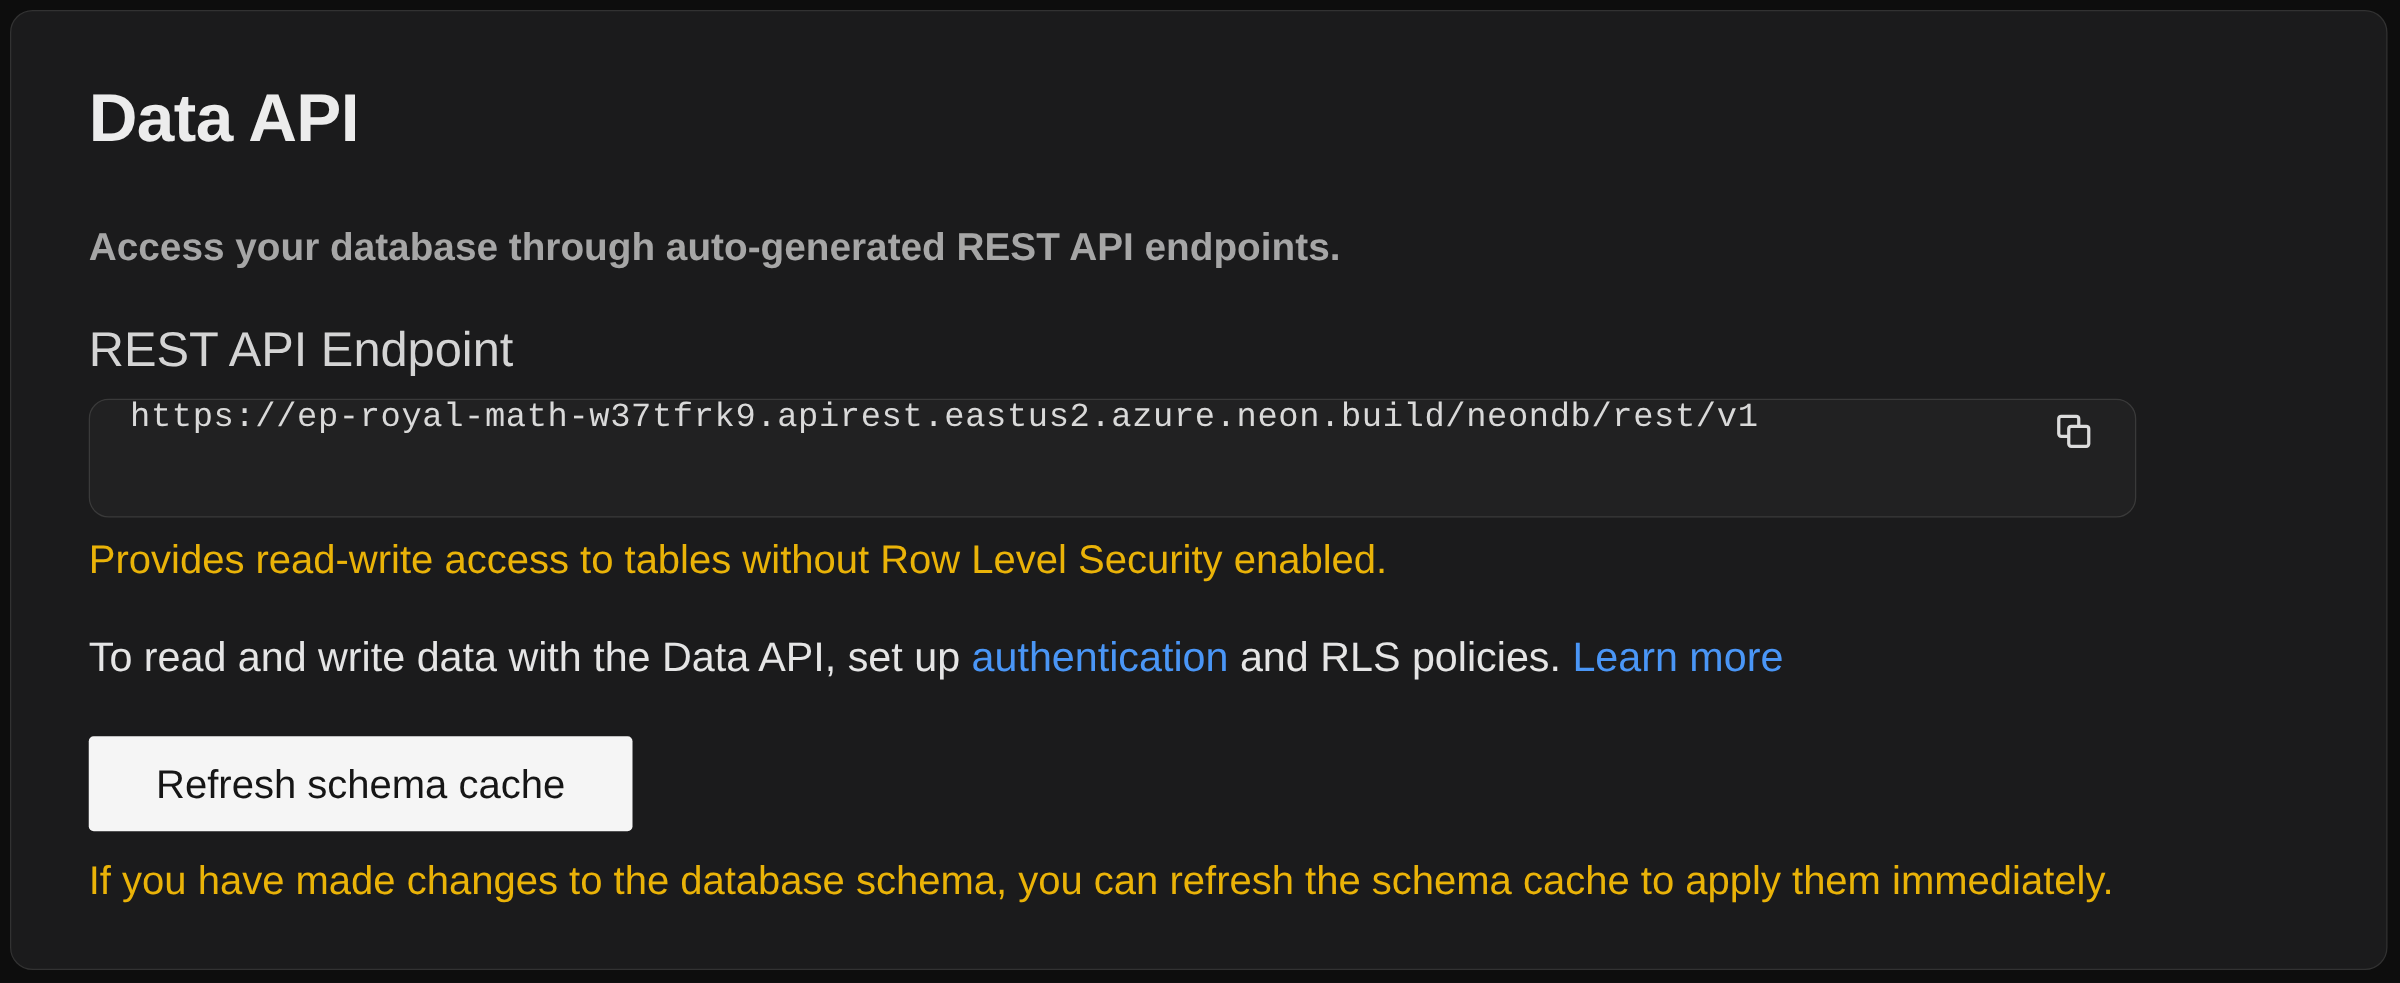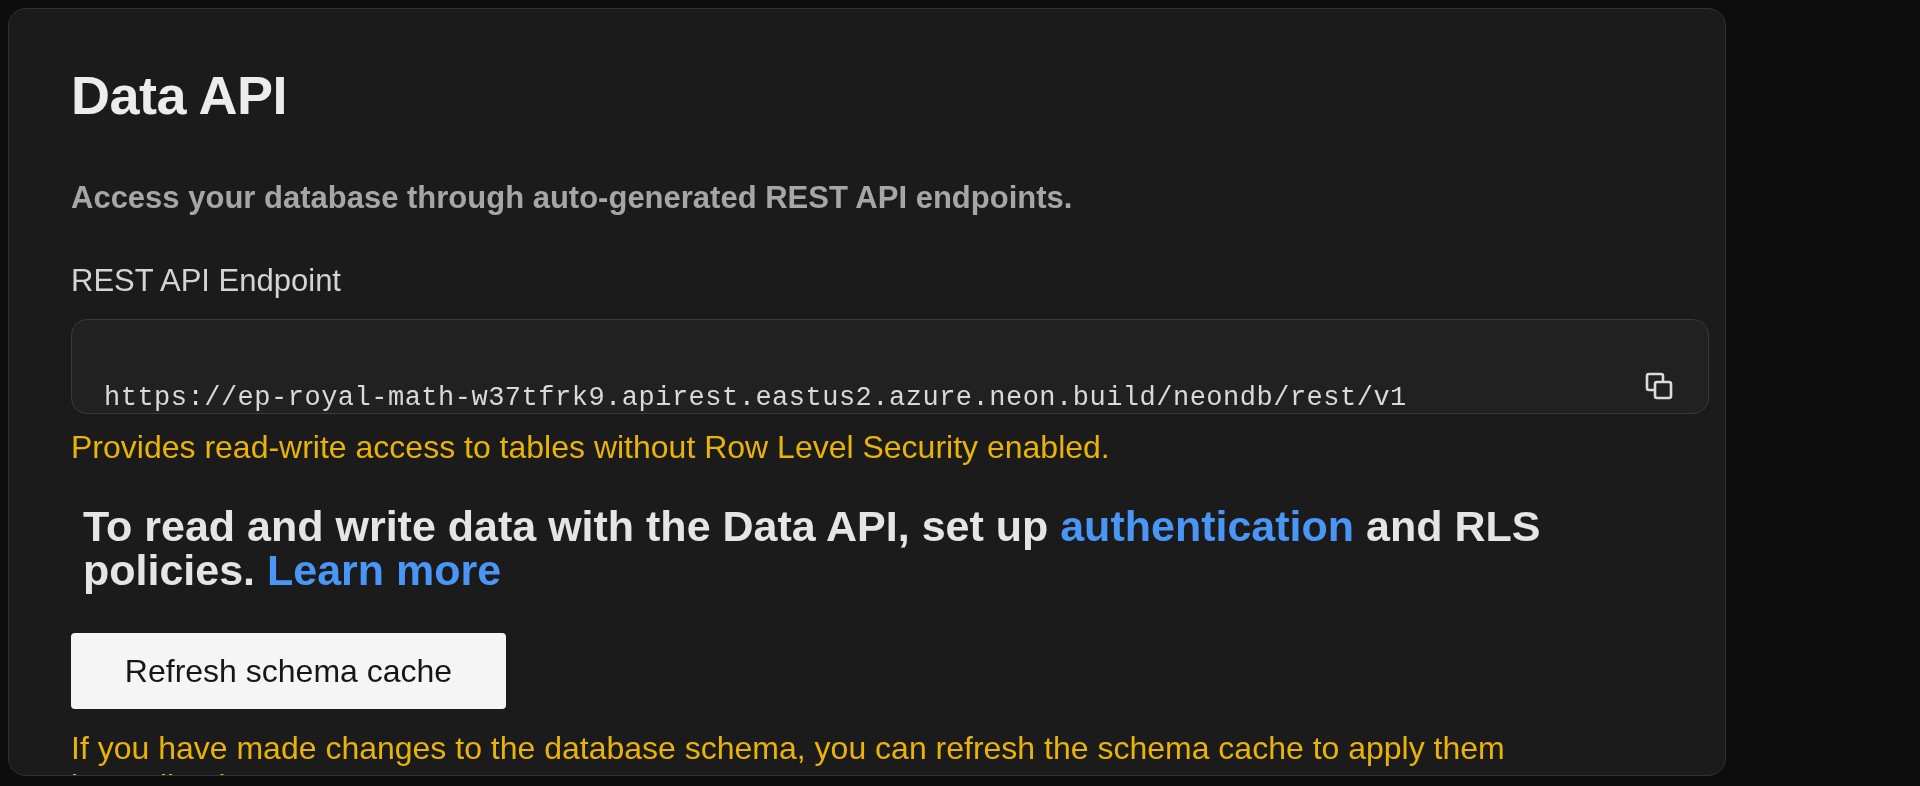--- a/index.html
+++ b/index.html
@@ -8,21 +8,21 @@
     width: 1920px;
     height: 786px;
     overflow: hidden;
     background: var(--bg, #0d0d0d);
     font-family: "Liberation Sans", sans-serif;
   }
   .panel {
     position: absolute;
     left: 8px;
     top: 8px;
-    width: 1718px;
+    width: 1902px;
     height: 768px;
     background: var(--panel-bg, #1b1b1c);
     border: 1px solid var(--panel-border, #323232);
     border-radius: 18px;
     box-sizing: border-box;
     overflow: hidden;
   }
   .panel-inner {
     padding: 0 62px;
   }
@@ -36,35 +36,35 @@
   }
   .page-desc {
     margin: 51px 0 0 0;
     font-size: 31px;
     line-height: 40px;
     font-weight: 700;
     color: #a6a6a6;
   }
   .endpoint-label {
     margin: 43px 0 0 0;
-    font-size: 31px;
+    font-size: 39px;
     line-height: 40px;
     font-weight: 400;
     color: #d4d4d4;
   }
   .endpoint-field {
     margin-top: 18px;
     width: 1638px;
     height: 95px;
     box-sizing: border-box;
     background: var(--field-bg, #212122);
     border: 1px solid var(--field-border, #3a3a3a);
     border-radius: 16px;
     display: flex;
-    align-items: flex-end;
+    align-items: flex-start;
     padding: 0 22px 0 32px;
   }
   .endpoint-url {
     flex: 1;
     background: transparent;
     border: none;
     outline: none;
     font-family: "Liberation Mono", "DejaVu Sans Mono", monospace;
     font-size: 27px;
     color: #d9d9d9;
@@ -90,24 +90,24 @@
   .helper-text {
     font-size: 32px;
     line-height: 38px;
     font-weight: 400;
     color: #eab308;
   }
   .field-helper {
     margin: 14px 0 0 0;
   }
   .auth-note {
-    margin: 38px 0 0 12px;
-    font-size: 43px;
+    margin: 38px 0 0 0;
+    font-size: 33px;
     line-height: 44px;
-    font-weight: 700;
+    font-weight: 400;
     color: #e5e5e5;
   }
   .text-link {
     color: var(--link, #4a96f6);
     text-decoration: none;
     cursor: pointer;
   }
   .refresh-button {
     display: inline-flex;
     align-items: center;

